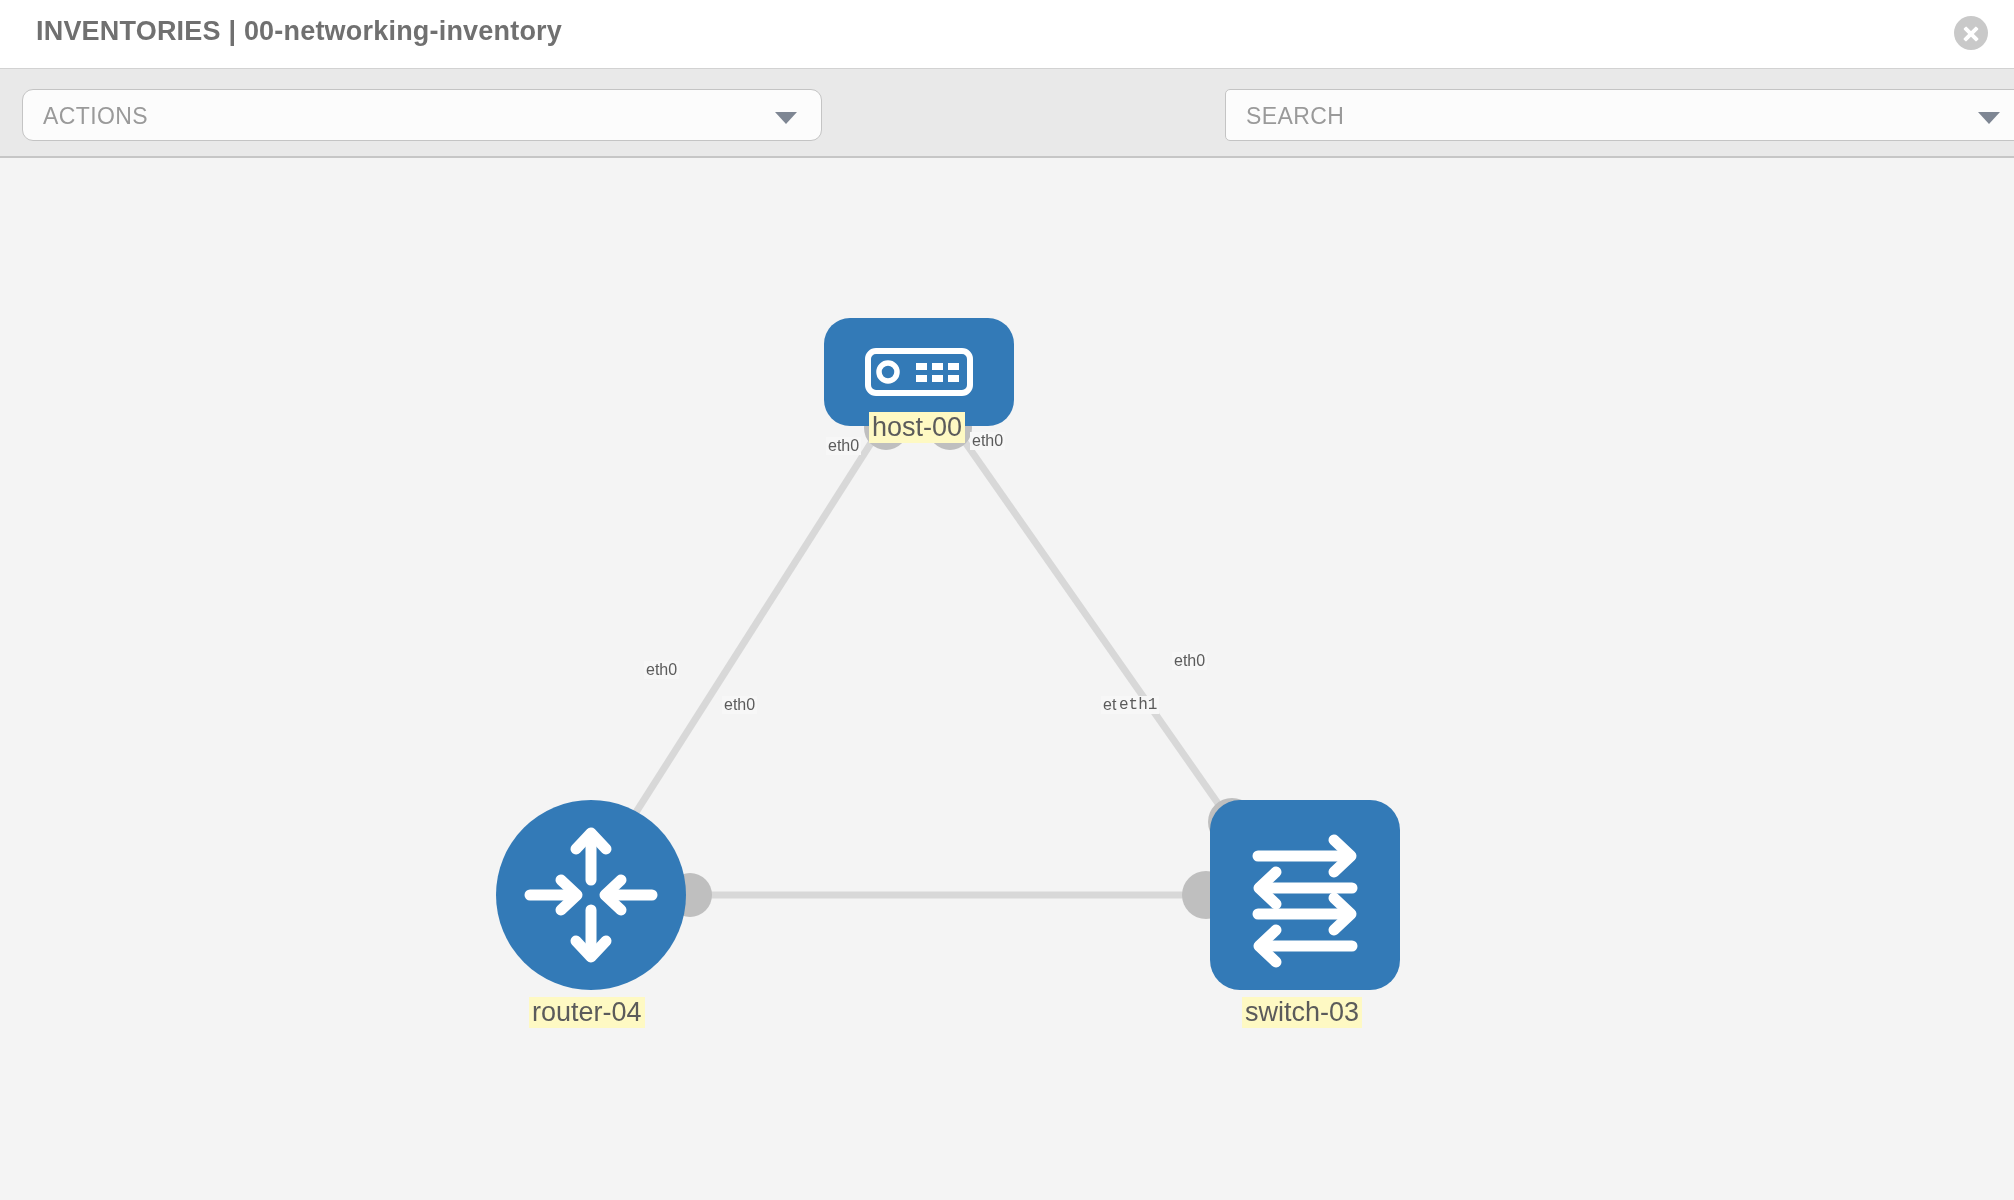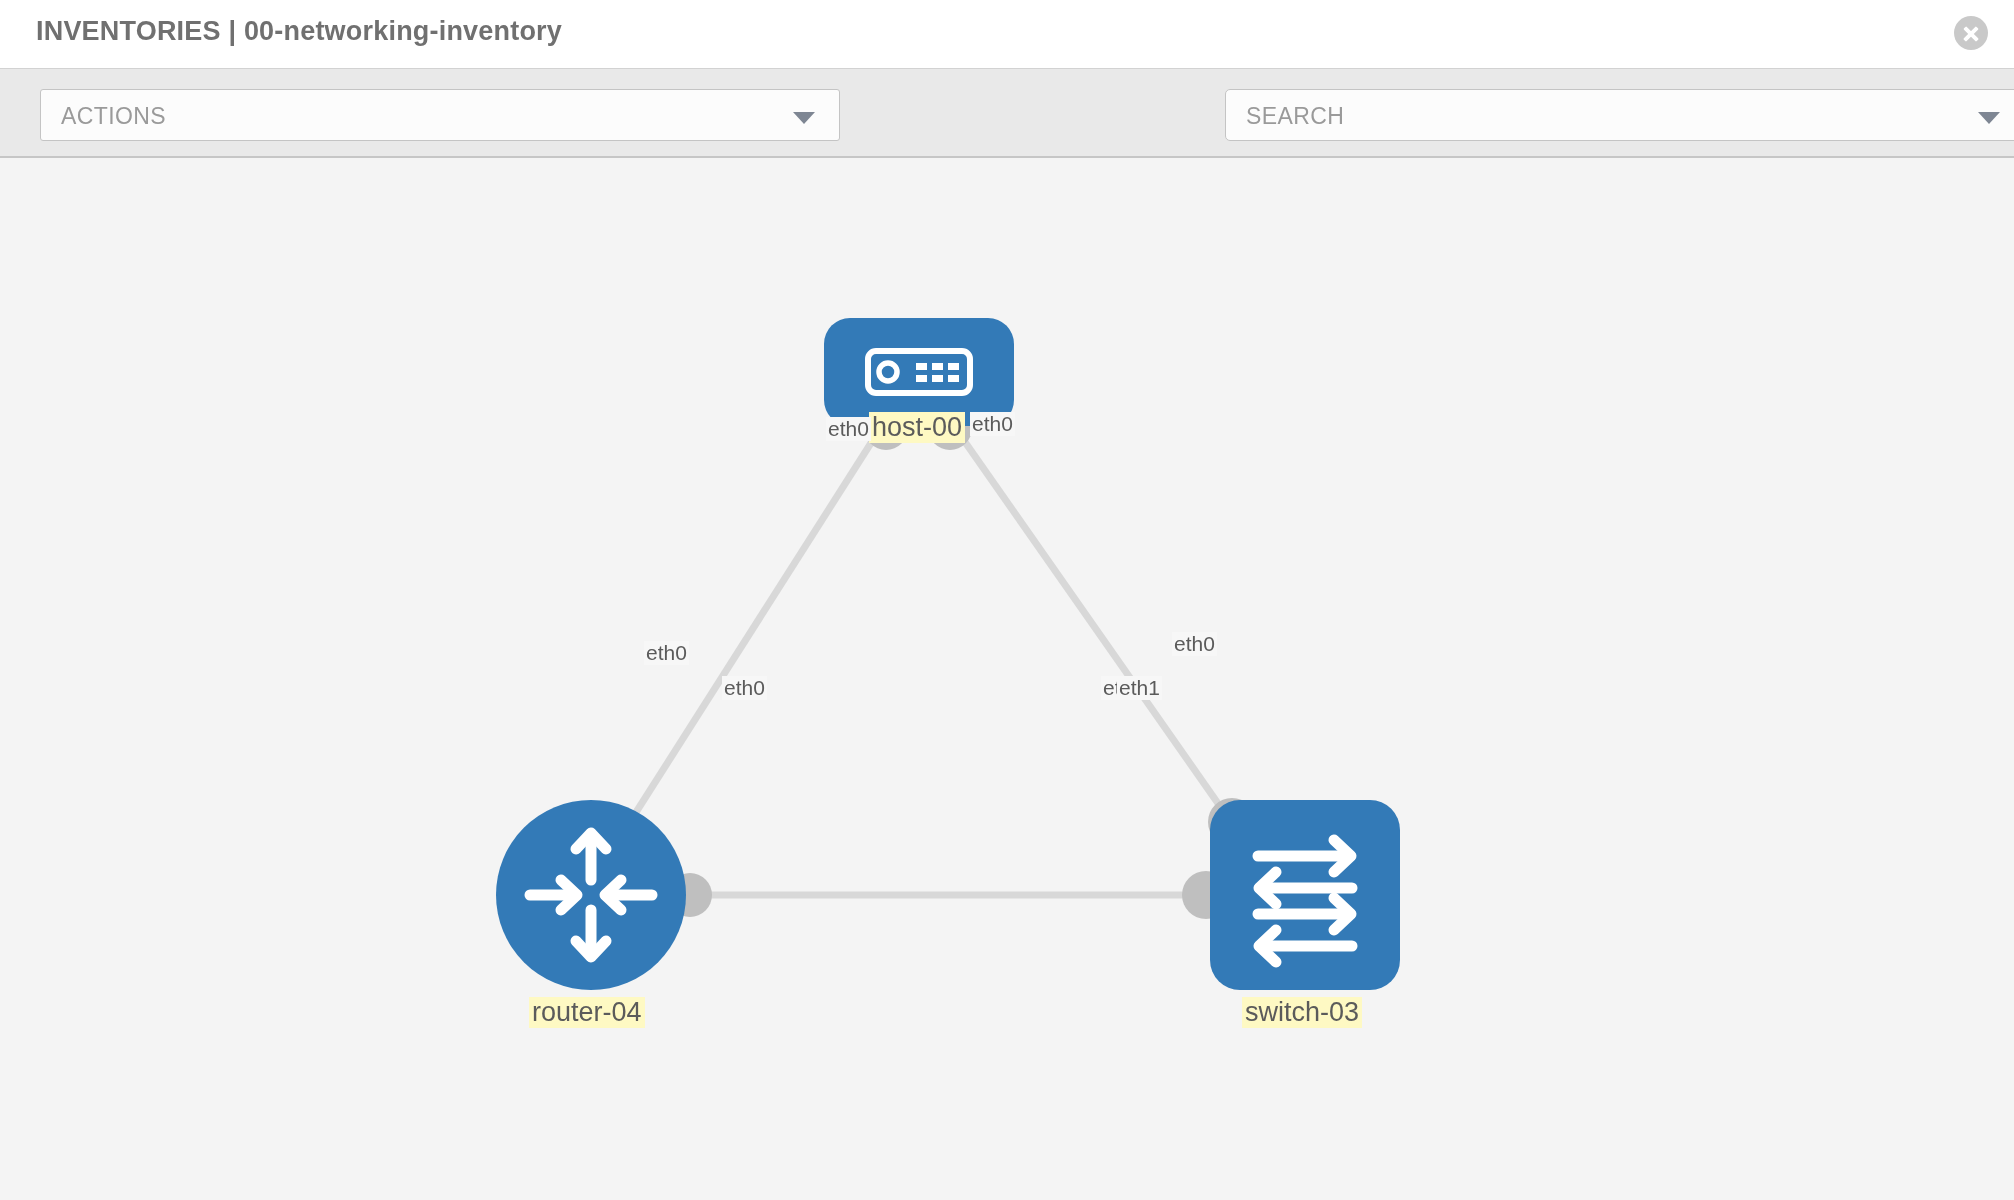--- a/index.html
+++ b/index.html
@@ -34,23 +34,23 @@
   .close-icon::after  { transform: rotate(-45deg); }
 
   
   .toolbar {
     position: absolute; left: 0; top: 68px; width: 2014px; height: 90px;
     background: #e9e9e9;
     border-top: 1px solid #d2d2d2;
     border-bottom: 2px solid #c6c6c6;
   }
   .actions-select {
-    position: absolute; left: 40px; top: 20px;
+    position: absolute; left: 22px; top: 20px;
     width: 800px; height: 52px;
-    background: #fcfcfc; border: 1px solid #c4c4c4; border-radius: 3px;
+    background: #fcfcfc; border: 1px solid #c4c4c4; border-radius: 11px;
     cursor: pointer;
   }
   .actions-label {
     position: absolute; left: 20px; top: 13px;
     font-size: 23px; color: #9a9a9a; letter-spacing: .4px;
   }
   .caret {
     position: absolute; right: 24px; top: 22px;
     width: 0; height: 0;
     border-left: 11px solid transparent;
@@ -103,30 +103,30 @@
     position: absolute; white-space: nowrap;
     font-size: 27px; color: #5b5b5b;
     background: #fef9c3; padding: 0 3px;
   }
   .label-host   { left: 869px; top: 252px; }
   .label-router { left: 529px; top: 837px; }
   .label-switch { left: 1242px; top: 837px; }
 
   .edge-label {
     position: absolute; white-space: nowrap;
-    font-size: 21px; color: #5b5b5b;
-    background: #f7f7f7; padding: 0 2px;
+    font-size: 16px; color: #5b5b5b;
+    background: #f7f7f7; padding: 0 2px; margin-top: 20px;
   }
   .el-host-router  { left: 826px; top: 257px; }
   .el-host-switch  { left: 970px; top: 252px; }
   .el-router-host  { left: 644px; top: 481px; }
   .el-switch-host  { left: 1172px; top: 472px; }
   .el-router-sw    { left: 722px; top: 516px; }
   .el-sw-router-a  { left: 1101px; top: 516px; }
-  .el-sw-router-b  { left: 1117px; top: 516px; }
+  .el-sw-router-b  { left: 1117px; top: 516px; font-family: Liberation Mono, monospace; }
 </style>
 </head>
 <body>
 
 <div id="app">
 
   <div class="header">
     <div class="header-title">INVENTORIES | 00-networking-inventory</div>
     <div class="close-icon"></div>
   </div>

